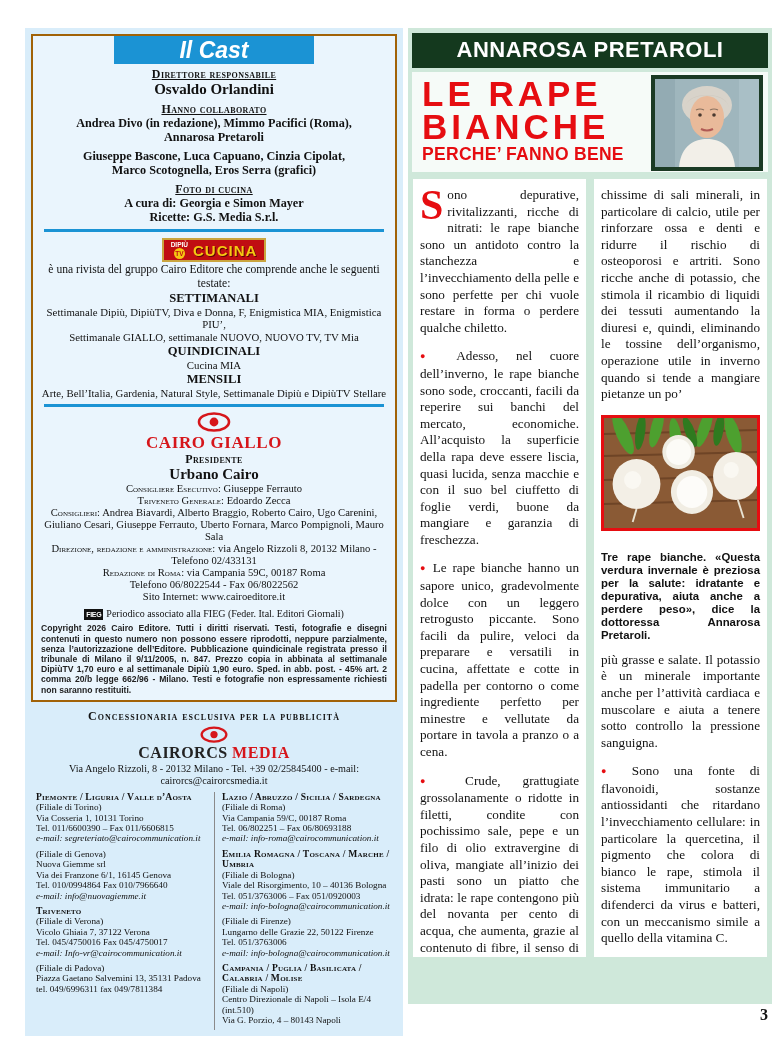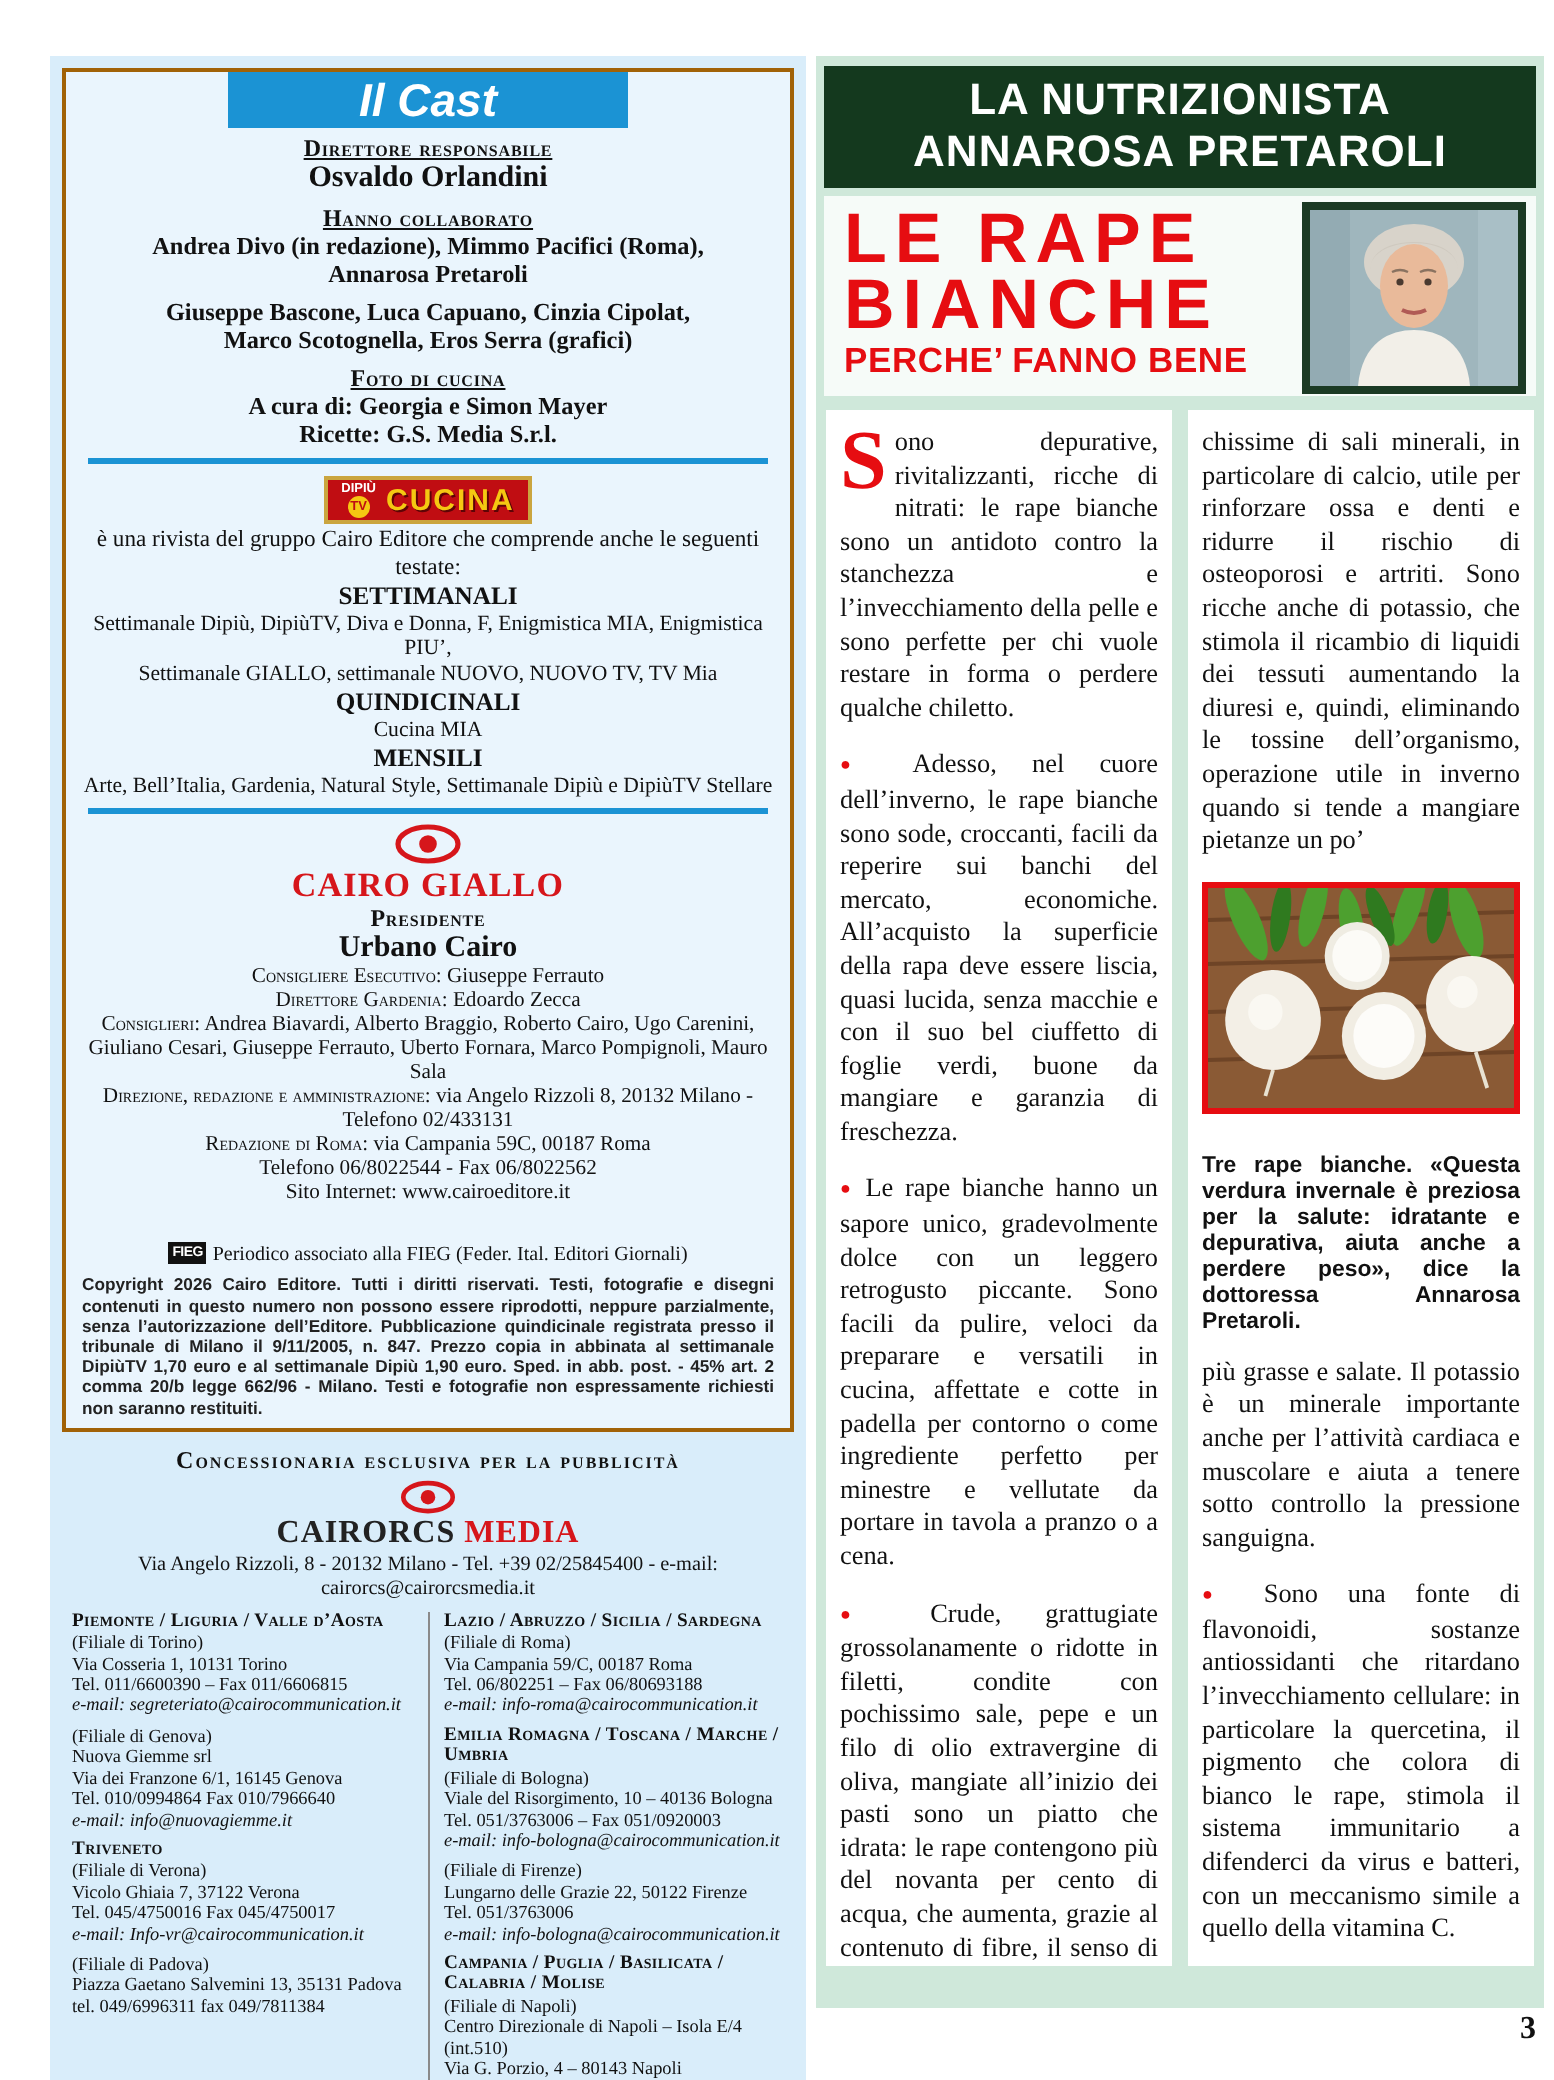--- a/index.html
+++ b/index.html
@@ -24,21 +24,21 @@
     font-family:"Liberation Sans",sans-serif;font-weight:bold;font-size:6.5px;line-height:11px;}
   .logo-cucina{color:#f5c812;font-family:"Liberation Sans",sans-serif;font-weight:bold;
     font-size:15px;letter-spacing:1px;text-shadow:1px 1px 0 #5e0406;}
   .intro{font-size:11.6px;line-height:13.4px;}
   .cat-label{font-weight:bold;font-size:12.6px;line-height:14.4px;margin-top:1px;}
   .cat-lines div{font-size:10.8px;line-height:12.6px;}
   .eye-logo{line-height:0;margin-top:2px;}
   .cairo-brand{font-weight:bold;font-size:17px;line-height:19px;color:#d6161b;letter-spacing:.6px;}
   .cairo-lines div{font-size:10.6px;line-height:12px;}
   .sc{font-variant:small-caps;}
-  .fieg-row{font-size:10px;line-height:13px;margin-top:18px;display:flex;align-items:flex-start;justify-content:center;gap:3px;}
+  .fieg-row{font-size:10px;line-height:13px;margin-top:4px;display:flex;align-items:flex-end;justify-content:center;gap:3px;}
   .fieg-logo{display:inline-block;background:#111;color:#fff;font-family:"Liberation Sans",sans-serif;
     font-weight:bold;font-size:7px;line-height:11px;padding:0 2px;letter-spacing:-.3px;}
   .copyright{font-family:"Liberation Sans",sans-serif;font-weight:bold;font-size:8.6px;line-height:10.2px;
     text-align:justify;margin:3px 1px 0;color:#222;}
   .conc-heading{font-weight:bold;font-variant:small-caps;text-align:center;font-size:12px;
     letter-spacing:1px;margin-top:7px;}
   .center{text-align:center;}
   .cairorcs-brand{text-align:center;font-weight:bold;font-size:16px;line-height:18px;letter-spacing:.5px;}
   .cairorcs-brand .b1{color:#222;}
   .cairorcs-brand .b2{color:#d6161b;}
@@ -128,21 +128,21 @@
       <svg width="34" height="21" viewBox="0 0 34 21">
         <ellipse cx="17" cy="10" rx="15" ry="8.5" fill="none" stroke="#d6161b" stroke-width="2.6"></ellipse>
         <circle cx="17" cy="10" r="4.4" fill="#d6161b"></circle>
       </svg>
     </div>
     <div class="cairo-brand">CAIRO GIALLO</div>
     <div class="sc-label">Presidente</div>
     <div class="bold-name">Urbano Cairo</div>
     <div class="cairo-lines">
         <div><span class="sc">Consigliere Esecutivo:</span><span> Giuseppe Ferrauto</span></div>
-        <div><span class="sc">Direttore Gardenia:</span><span> Edoardo Zecca</span></div>
+        <div><span class="sc">Triveneto Generale:</span><span> Edoardo Zecca</span></div>
         <div><span class="sc">Consiglieri:</span><span> Andrea Biavardi, Alberto Braggio, Roberto Cairo, Ugo Carenini, Giuliano Cesari, Giuseppe Ferrauto, Uberto Fornara, Marco Pompignoli, Mauro Sala</span></div>
         <div><span class="sc">Direzione, redazione e amministrazione:</span><span> via Angelo Rizzoli 8, 20132 Milano - Telefono 02/433131</span></div>
         <div><span class="sc">Redazione di Roma:</span><span> via Campania 59C, 00187 Roma</span></div>
         <div><span>Telefono 06/8022544 - Fax 06/8022562</span></div>
         <div><span>Sito Internet: www.cairoeditore.it</span></div>
       </div>
 
     <div class="fieg-row">
       <span class="fieg-logo">FIEG</span>
       <span>Periodico associato alla FIEG (Feder. Ital. Editori Giornali)</span>
@@ -238,21 +238,20 @@
             <div>Via G. Porzio, 4 – 80143 Napoli</div>
           </div>
       </div>
     </div>
   </div>
 
 </div>
 
 <div class="right-panel">
   <div class="nutri-banner">
-    <div>LA NUTRIZIONISTA</div>
     <div>ANNAROSA PRETAROLI</div>
   </div>
 
   <div class="headline-box">
     <div class="hl">LE RAPE</div>
     <div class="hl">BIANCHE</div>
     <div class="sub">PERCHE’ FANNO BENE</div>
     <div class="portrait">
       <svg width="104" height="88" viewBox="0 0 104 88" preserveAspectRatio="none">
         <rect width="104" height="88" fill="#9fb6bd"></rect>

